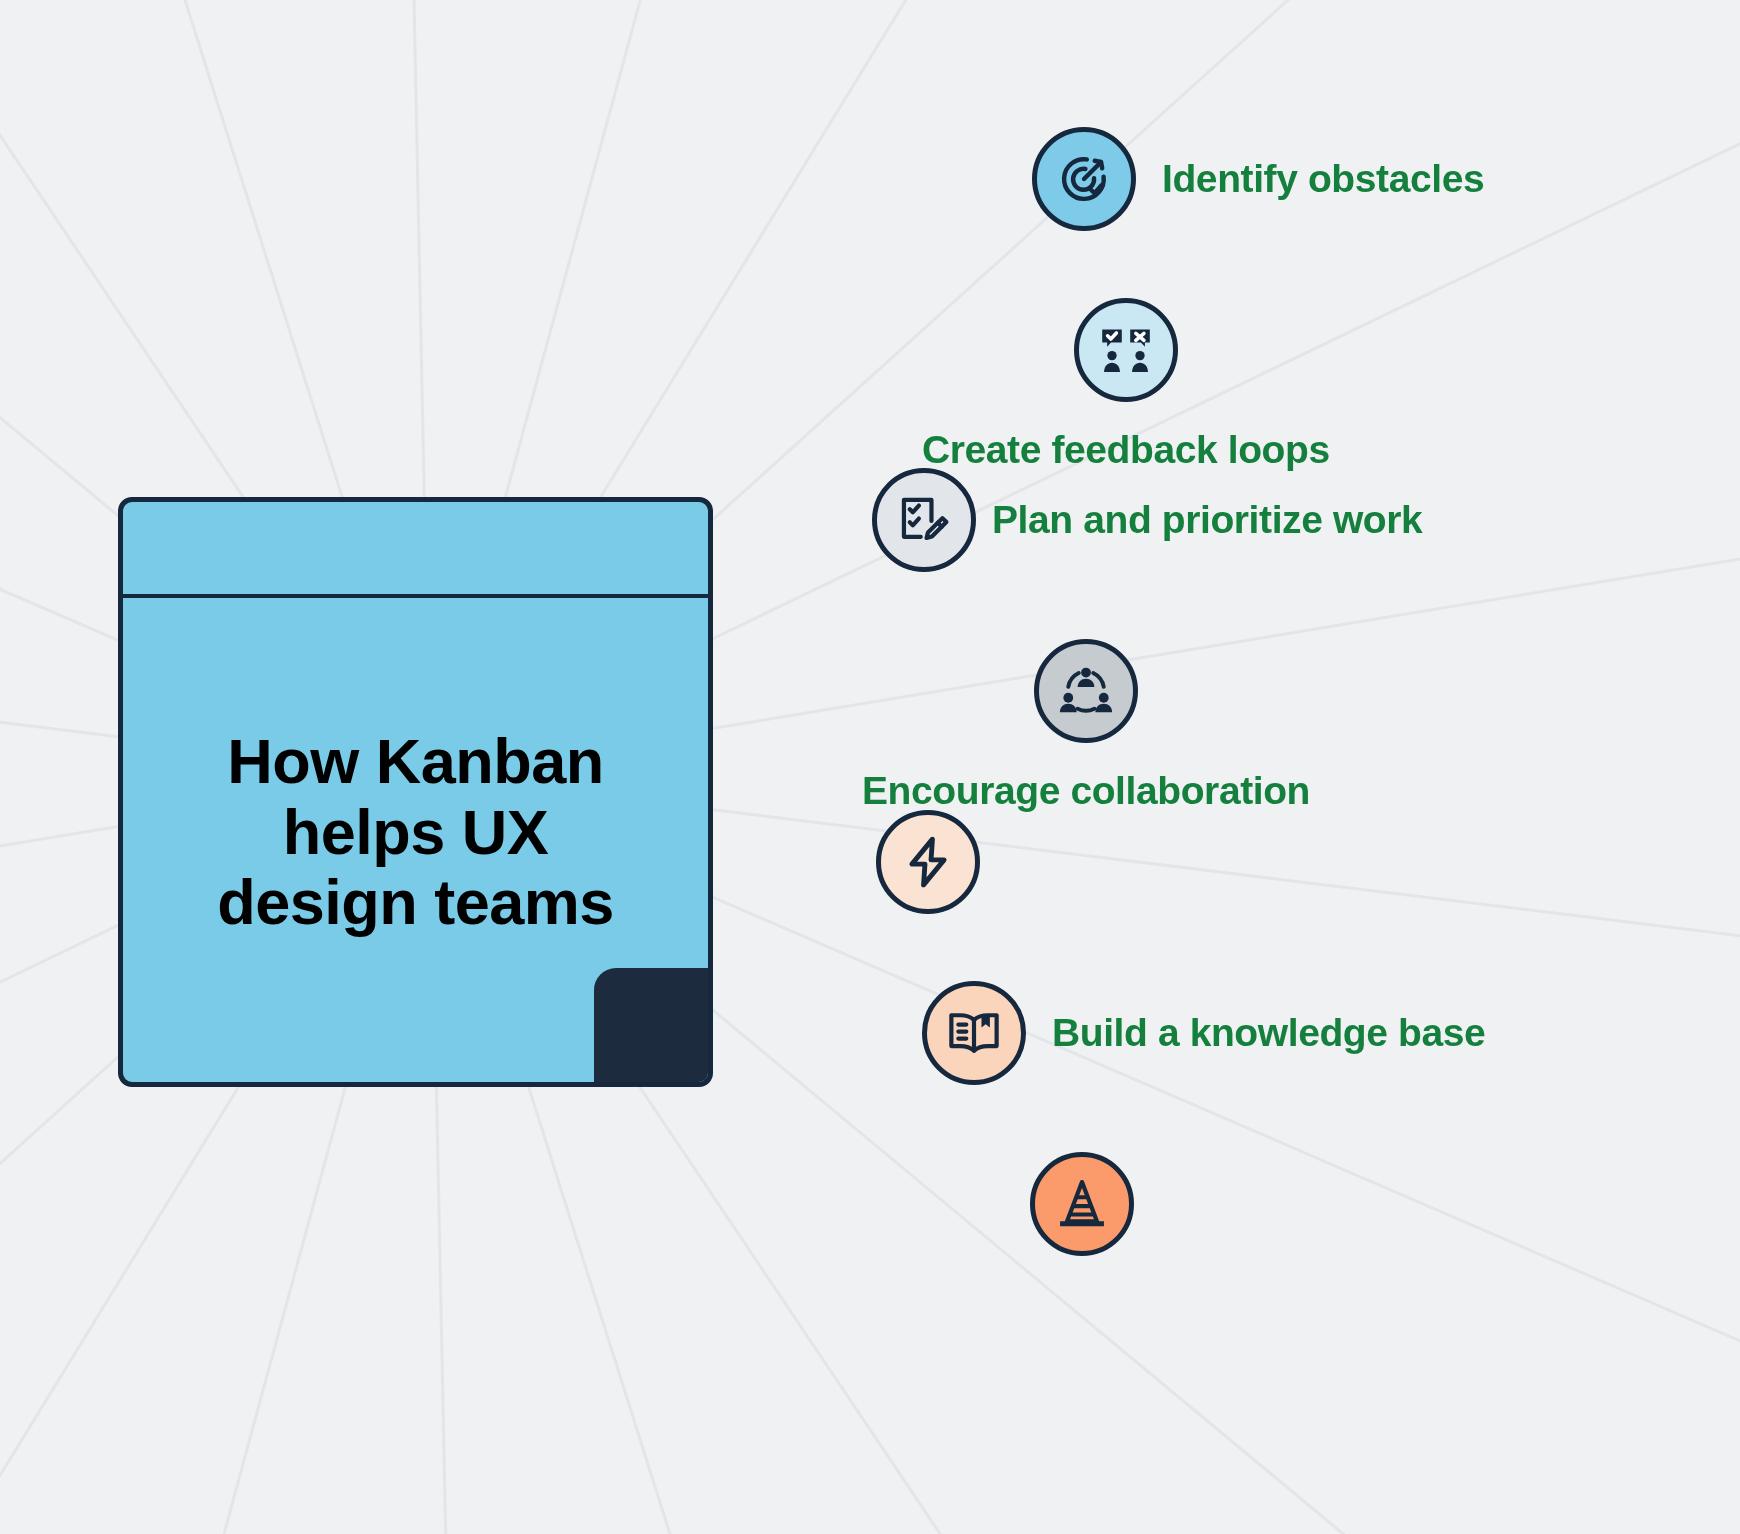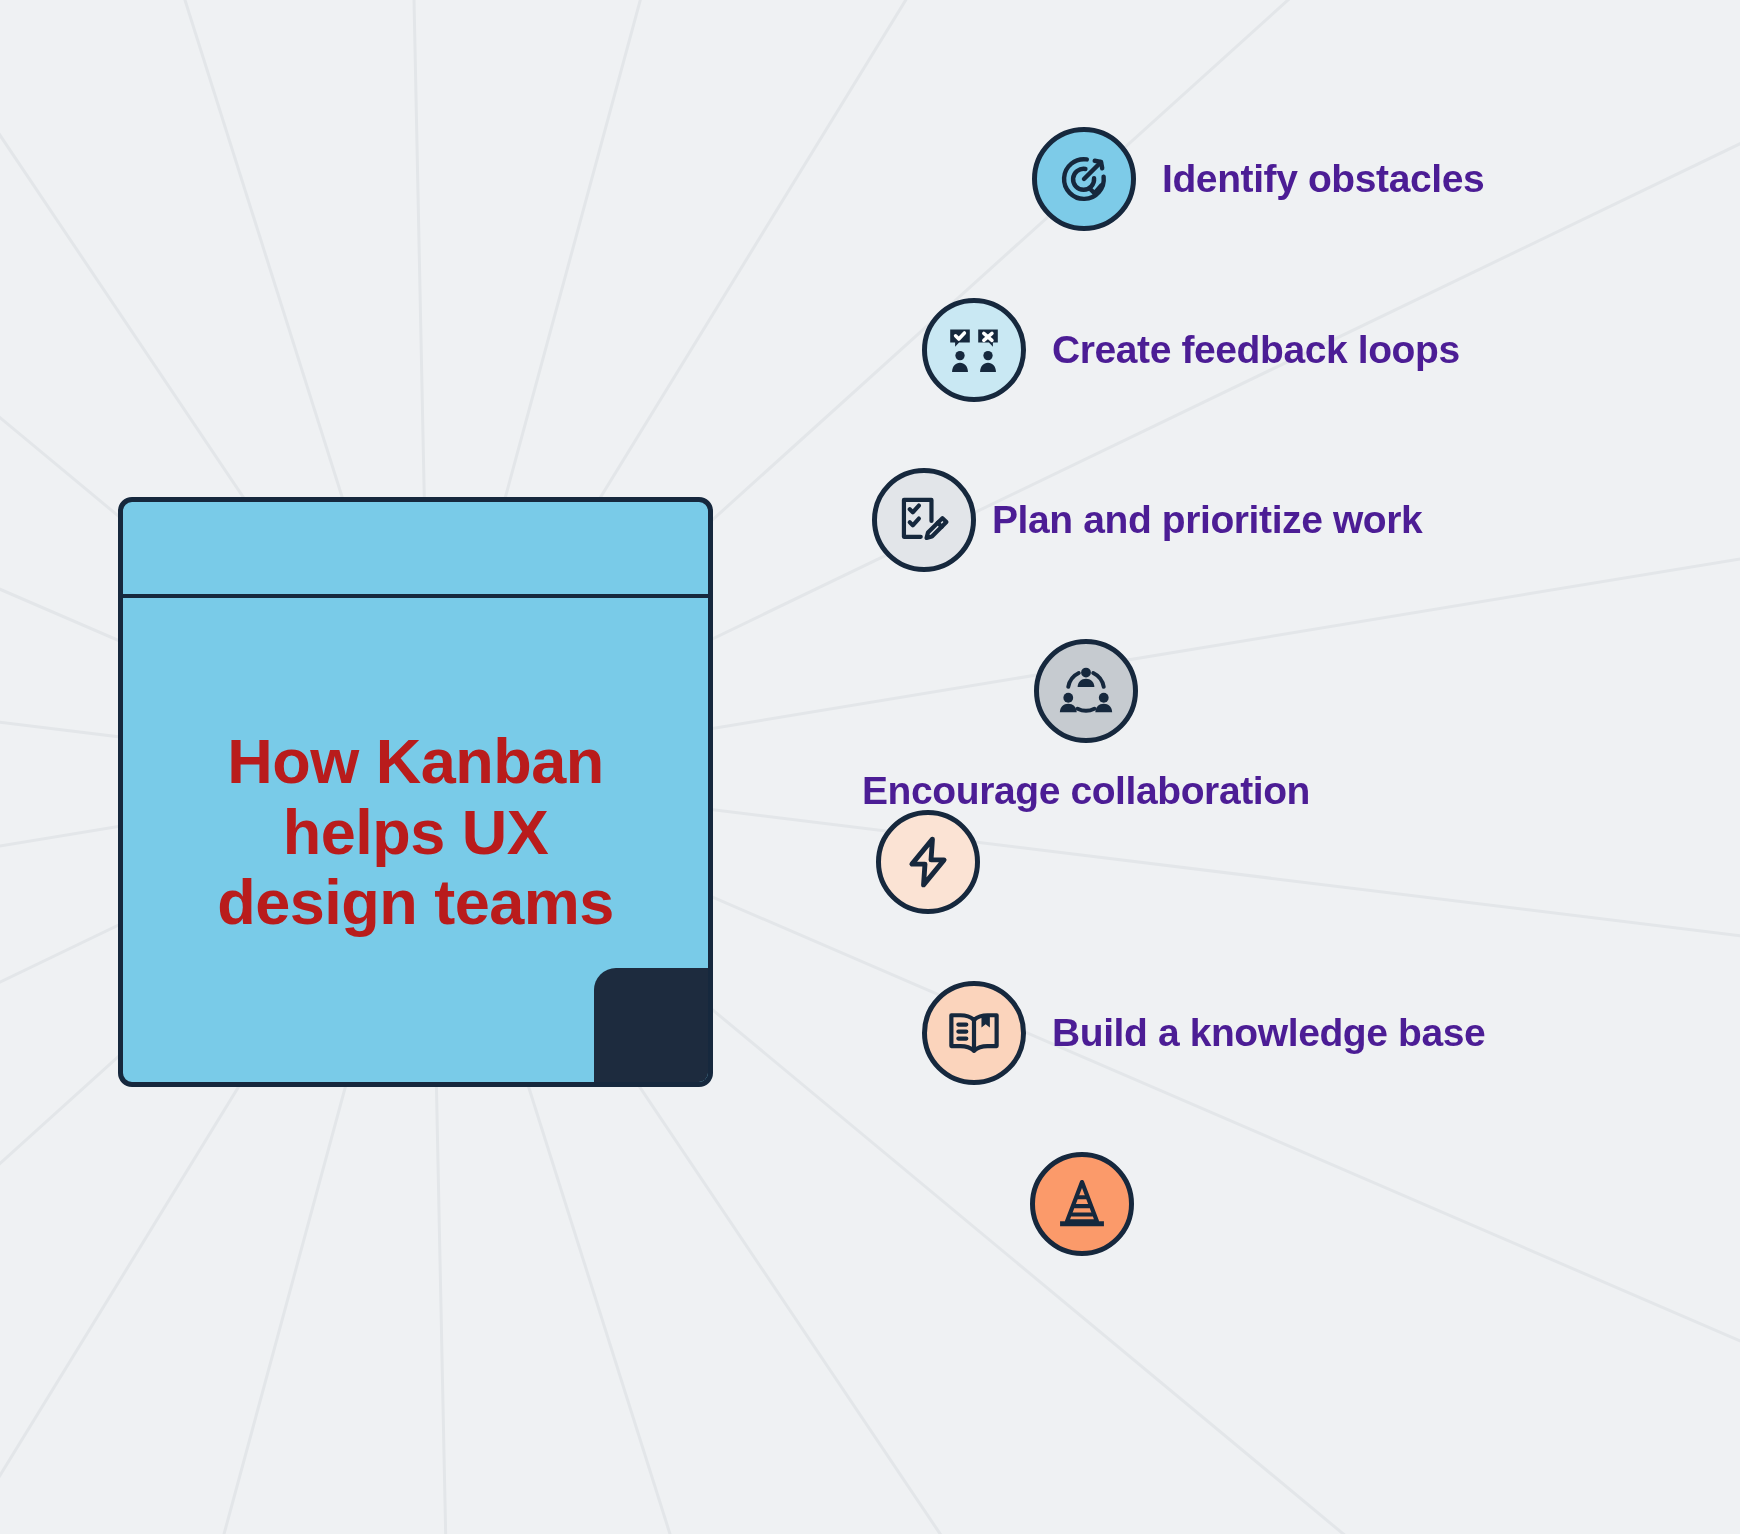--- a/index.html
+++ b/index.html
@@ -54,21 +54,21 @@
     left: 0;
     right: 0;
     top: 92px;
     bottom: 0;
     display: flex;
     align-items: center;
     justify-content: center;
     text-align: center;
     padding: 14px 28px 26px 28px;
     box-sizing: border-box;
-    color: #b91c1c;
+    color: #000000;
     font-size: 63px;
     line-height: 1.12;
     font-weight: 700;
     letter-spacing: -0.5px;
     white-space: pre-line;
   }
   .card-fold {
     position: absolute;
     right: -4px;
     bottom: -4px;
@@ -95,21 +95,21 @@
     display: flex;
     align-items: center;
     justify-content: center;
   }
   .bubble svg {
     width: 56px;
     height: 56px;
     display: block;
   }
   .item-label {
-    color: #4c1d95;
+    color: #15803d;
     font-size: 39px;
     font-weight: 700;
     letter-spacing: -0.4px;
     white-space: nowrap;
   }
 </style>
 </head>
 <body>
 
 <div id="stage">
@@ -157,21 +157,21 @@
       <path d="M13.2 3.6A8.5 8.5 0 1 0 20.4 11"></path>
       <path d="M12.6 7.7A4.5 4.5 0 1 0 16.3 11.7"></path>
       <path d="M12 12 19.2 4.8"></path>
       <path d="M16.6 4.2 19.3 4.7 19.8 7.4"></path>
       <path d="M15 16.6l1.5 1.5 3-3.4"></path>
     </svg>
           </span>
         </div>
         <div class="item-label">Identify obstacles</div>
       </div>
-      <div class="item" style="left: 922px; top: 298px;">
+      <div class="item" style="left: 922px; top: 298px; flex-direction: column;">
         <div class="bubble" style="background: rgb(201, 232, 243);">
           <span style="display: flex;">
     <svg viewBox="0 0 24 24" fill="none" stroke="#16283d" stroke-width="1.7" stroke-linecap="round" stroke-linejoin="round">
       <path d="M1.8 3.2h8.4v5.6H5.6L3.9 10.6V8.8H1.8z" fill="#16283d" stroke="none"></path>
       <path d="M4.1 5.9l1.4 1.4 2.4-2.6" stroke="#fff" stroke-width="1.5"></path>
       <path d="M13.8 3.2h8.4v5.6H20.1v1.8l-1.7-1.8h-4.6z" fill="#16283d" stroke="none"></path>
       <path d="M16.2 4.9l3.5 3.0M19.7 4.9l-3.5 3.0" stroke="#fff" stroke-width="1.5"></path>
       <circle cx="6" cy="14.4" r="2" fill="#16283d" stroke="none"></circle>
       <path d="M2.6 21.4c0-2.3 1.5-3.9 3.4-3.9s3.4 1.6 3.4 3.9z" fill="#16283d" stroke="none"></path>
       <circle cx="18" cy="14.4" r="2" fill="#16283d" stroke="none"></circle>

